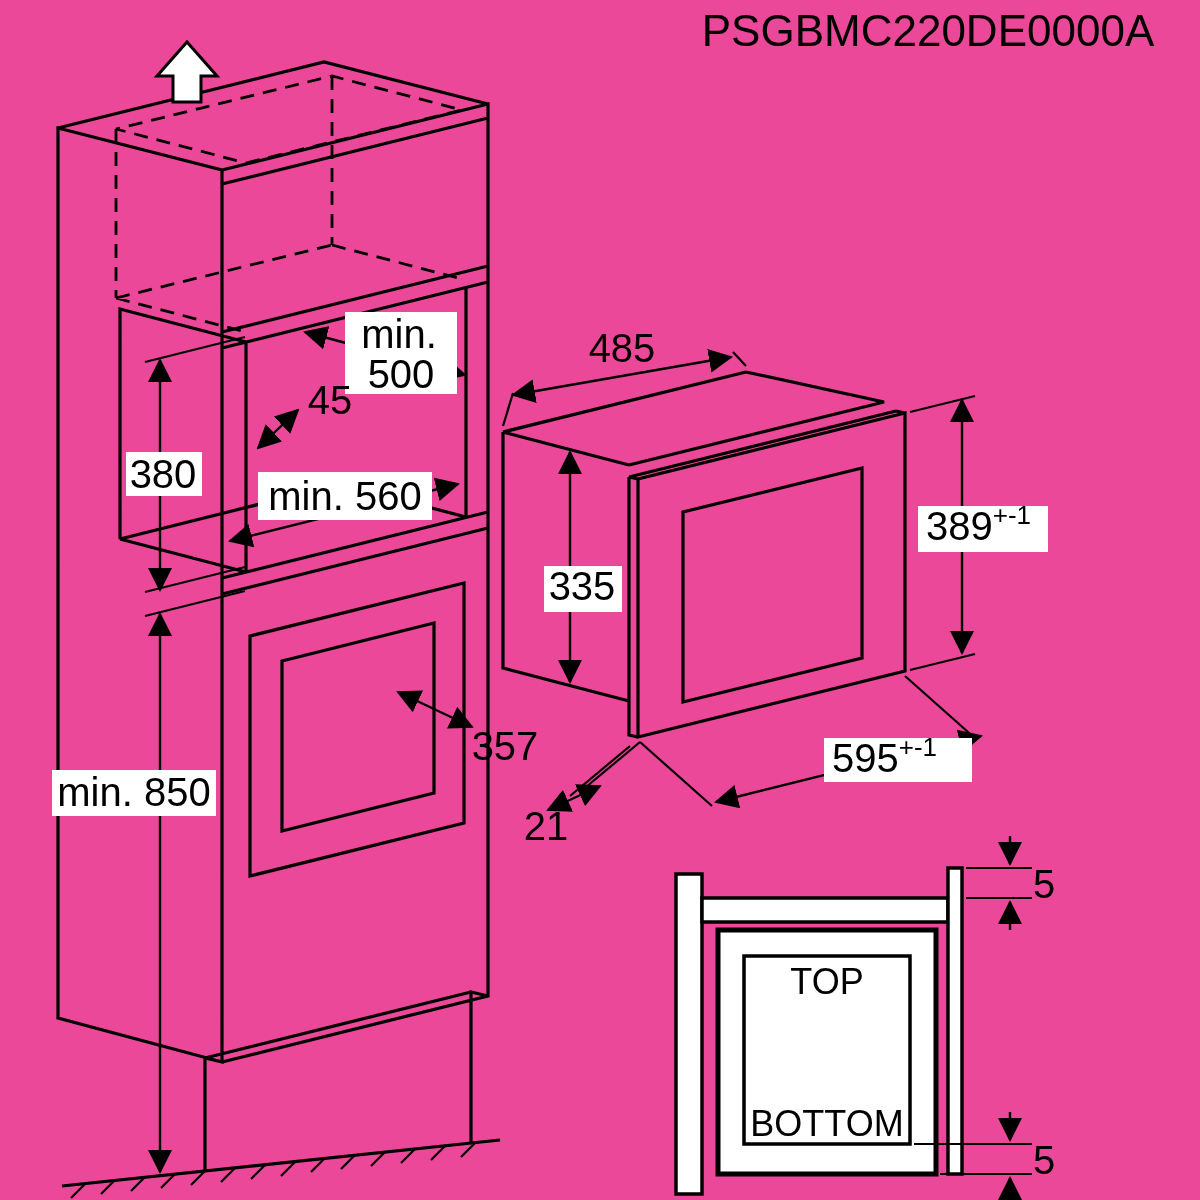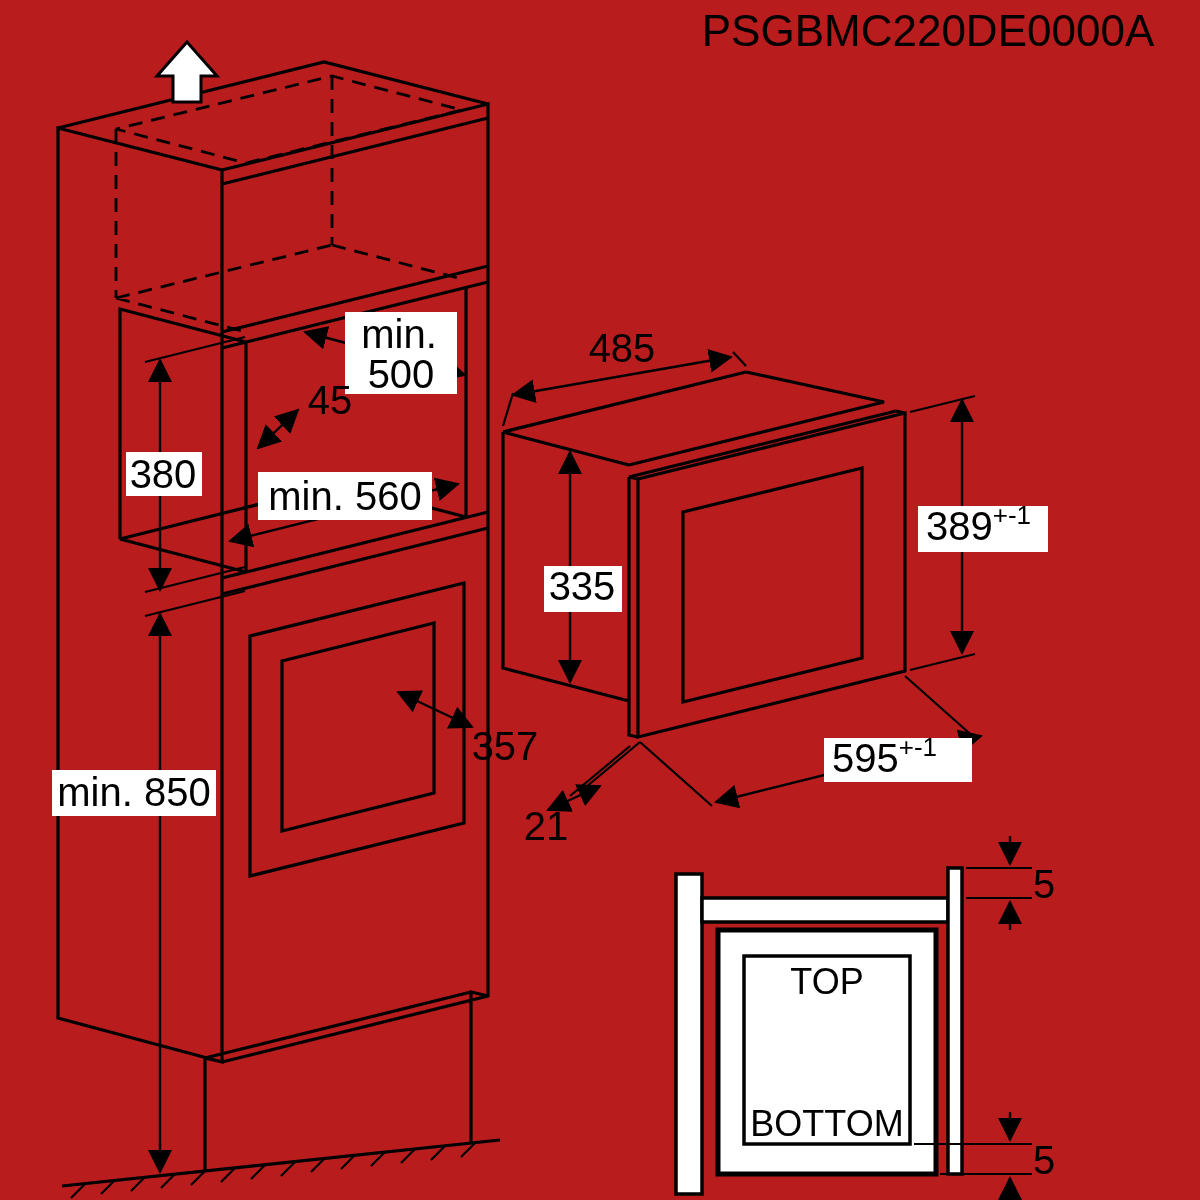--- a/index.html
+++ b/index.html
@@ -1,16 +1,16 @@
 <!DOCTYPE html>
 <html><head>
 <meta charset="utf-8">
 <style>
   html,body{margin:0;padding:0;background:#fff}
-  .canvas{width:1200px;height:1200px;position:relative;background:#b91c1c}
+  .canvas{width:1200px;height:1200px;position:relative;background:#ec4899}
   svg{display:block}
   text{font-family:"Liberation Sans", sans-serif;fill:#000}
   .ln{fill:none;stroke:#000;stroke-width:3.2;stroke-linejoin:miter;stroke-linecap:butt}
   .dash{fill:none;stroke:#000;stroke-width:2.8;stroke-dasharray:14 9}
   .dim{fill:none;stroke:#000;stroke-width:2.4}
   .ext{fill:none;stroke:#000;stroke-width:2.2}
   .mask{fill:#fff;stroke:none}
   .white{fill:#fff;stroke:#000;stroke-width:3.5}
   .thick{fill:#fff;stroke:#000;stroke-width:5}
   .lbl{font-size:40px}

